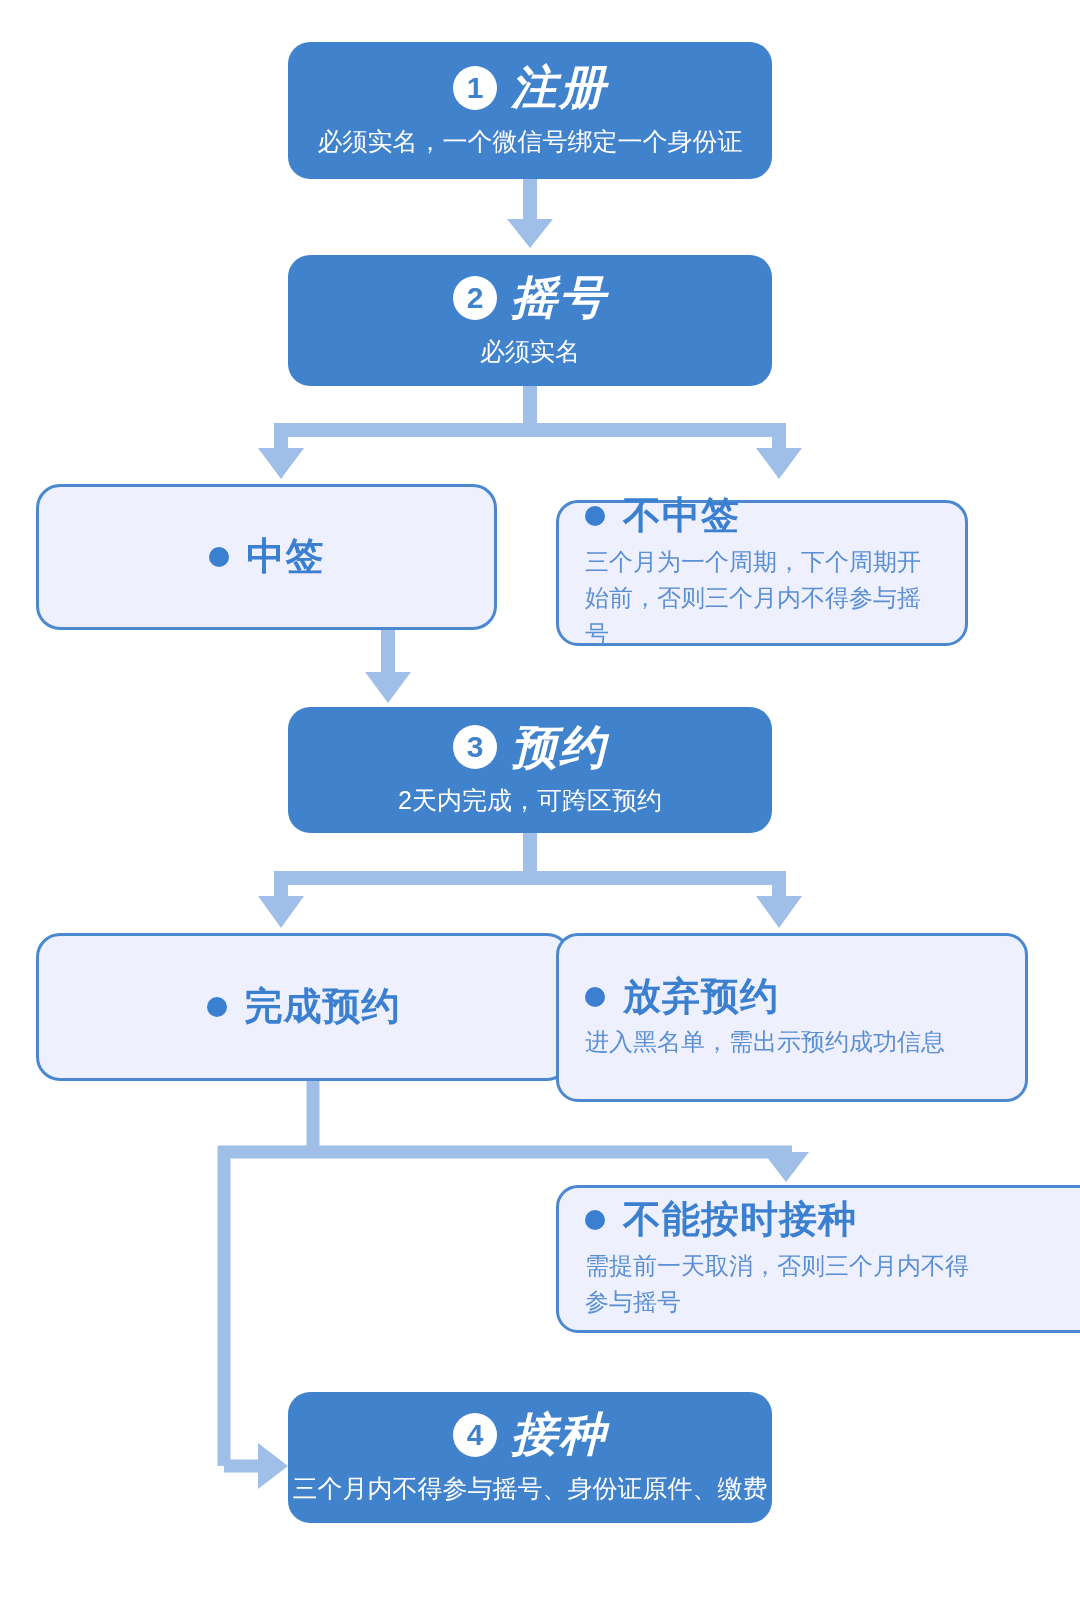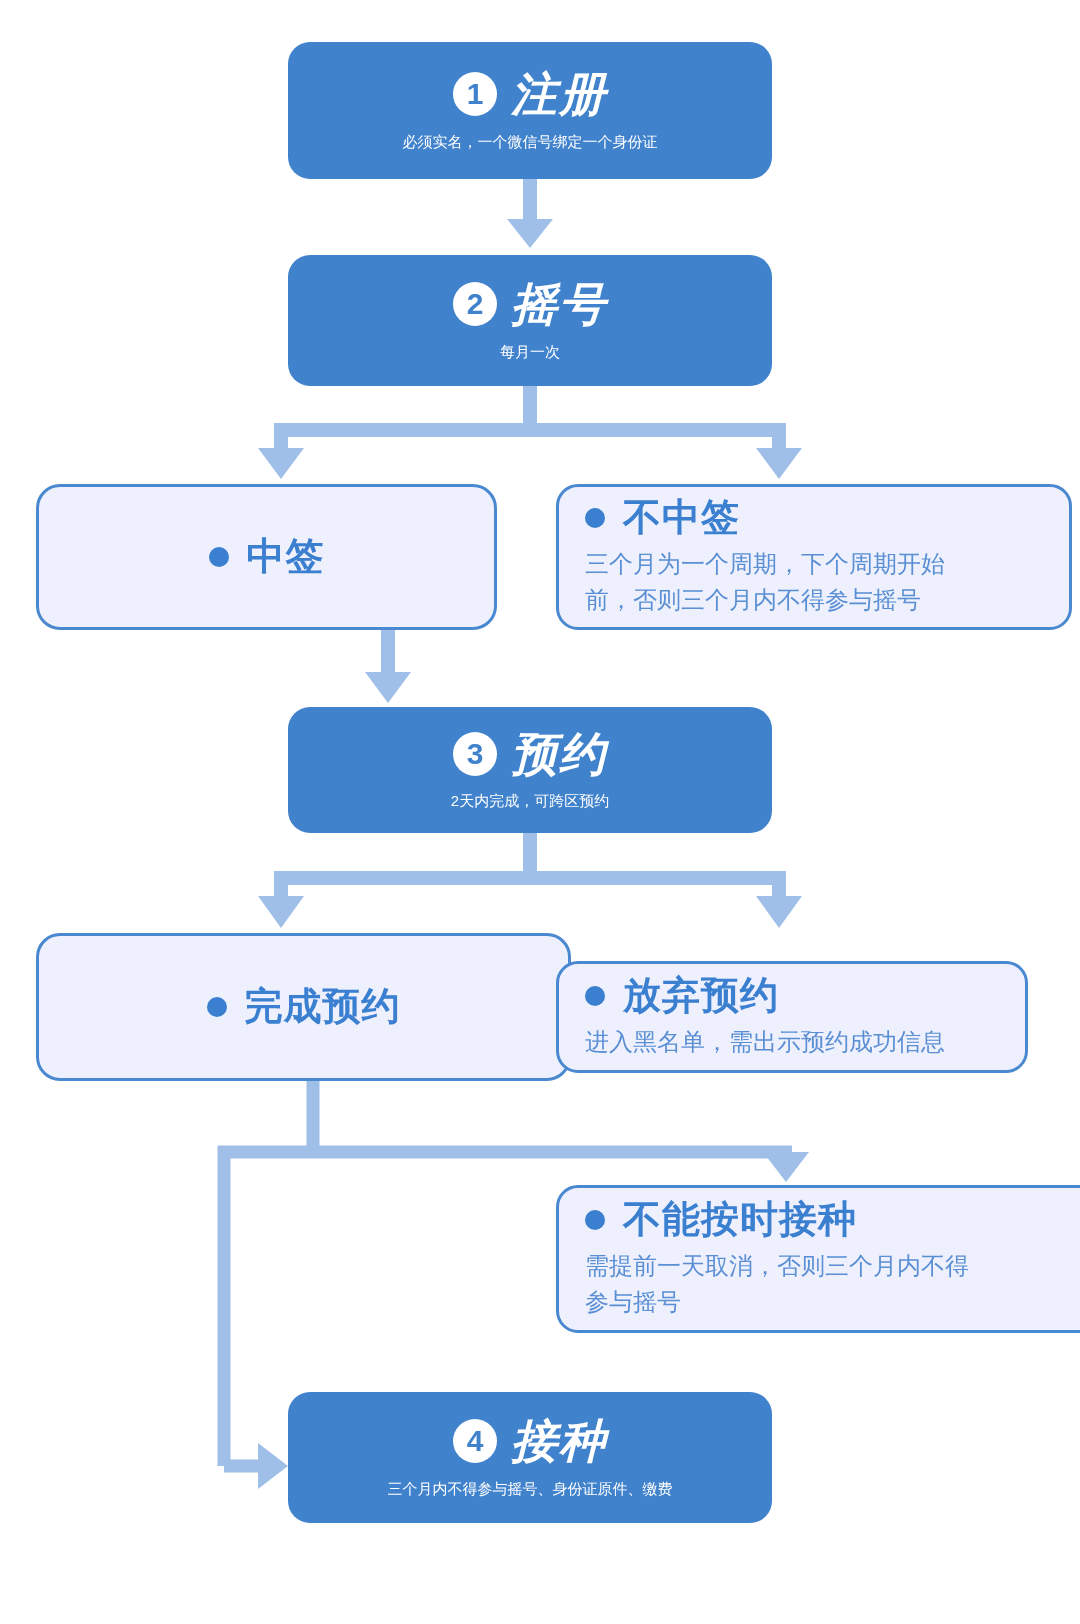--- a/index.html
+++ b/index.html
@@ -62,21 +62,21 @@
     flex: 0 0 auto;
   }
   .step-title {
     font-size: 46px;
     font-weight: bold;
     letter-spacing: 2px;
     line-height: 1.1;
     font-style: italic;
   }
   .step-sub {
-    font-size: 15px;
+    font-size: 25px;
     line-height: 1.35;
     margin-top: 12px;
     text-align: center;
     white-space: nowrap;
     color: #ffffff;
   }
 
   
   .outcome-box {
     position: absolute;
@@ -122,24 +122,24 @@
     color: #5b8fd4;
     line-height: 1.5;
     margin-top: 6px;
     max-width: 390px;
   }
 
   
   #box-register  { left: 288px; top: 42px;   width: 484px; height: 137px; }
   #box-lottery   { left: 288px; top: 255px;  width: 484px; height: 131px; }
   #box-won       { left: 36px;  top: 484px;  width: 461px; height: 146px; }
-  #box-notwon    { left: 556px; top: 484px;  width: 516px; height: 146px; }
+  #box-notwon    { left: 556px; top: 500px;  width: 412px; height: 146px; }
   #box-appoint   { left: 288px; top: 707px;  width: 484px; height: 126px; }
   #box-done      { left: 36px;  top: 933px;  width: 535px; height: 148px; }
-  #box-giveup    { left: 556px; top: 933px;  width: 472px; height: 112px; margin-top: 28px; }
+  #box-giveup    { left: 556px; top: 933px;  width: 472px; height: 169px; }
   #box-late      { left: 556px; top: 1185px; width: 560px; height: 148px; }
   #box-vaccinate { left: 288px; top: 1392px; width: 484px; height: 131px; }
 </style>
 </head>
 <body>
 
 <div id="canvas">
 
   <svg id="connectors" viewBox="0 0 1080 1624">
     <defs>
@@ -195,21 +195,21 @@
       <span class="step-title">注册</span>
     </div>
     <div class="step-sub">必须实名，一个微信号绑定一个身份证</div>
   </div>
 
   <div class="step-box" id="box-lottery">
     <div class="step-head">
       <span class="step-badge">2</span>
       <span class="step-title">摇号</span>
     </div>
-    <div class="step-sub">每月一次</div>
+    <div class="step-sub">必须实名</div>
   </div>
 
   <div class="outcome-box centered" id="box-won">
     <div class="outcome-head">
       <span class="bullet-dot"></span>
       <span class="outcome-title">中签</span>
     </div>
   </div>
 
   <div class="outcome-box left" id="box-notwon">

